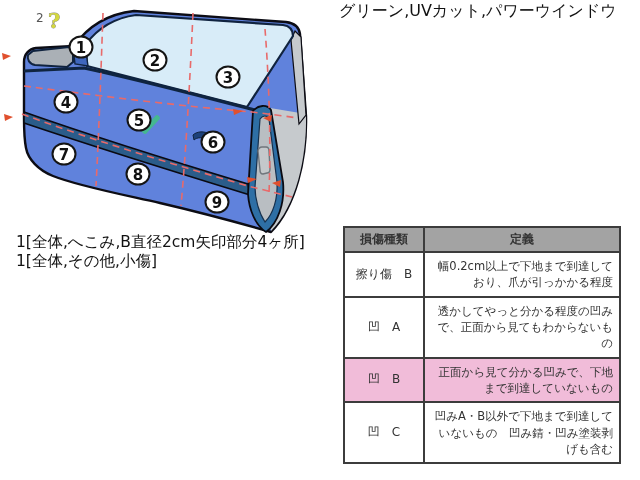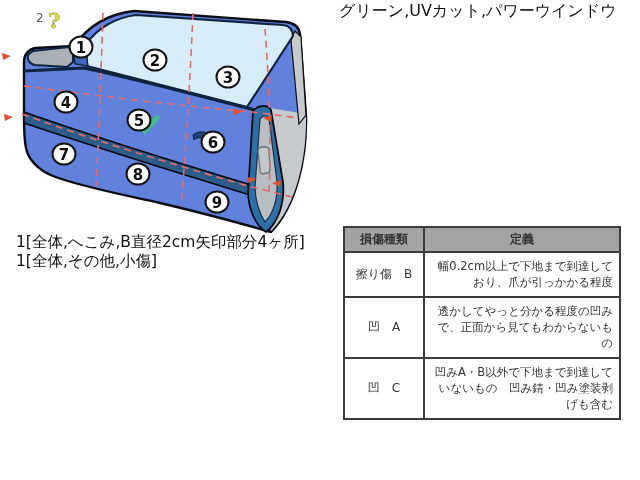--- a/index.html
+++ b/index.html
@@ -149,20 +149,24 @@
         <th>定義</th>
       </tr>
       <tr class="white">
         <td class="type">擦り傷　B</td>
         <td class="def">幅0.2cm以上で下地まで到達しており、爪が引っかかる程度</td>
       </tr>
       <tr class="white">
         <td class="type">凹　A</td>
         <td class="def">透かしてやっと分かる程度の凹みで、正面から見てもわからないもの</td>
       </tr>
+      <tr class="pink">
+        <td class="type">凹　B</td>
+        <td class="def">正面から見て分かる凹みで、下地まで到達していないもの</td>
+      </tr>
       <tr class="white">
         <td class="type">凹　C</td>
         <td class="def">凹みA・B以外で下地まで到達していないもの　凹み錆・凹み塗装剥げも含む</td>
       </tr>
     </tbody>
       </table>
   </div>
 
 </div>
 

